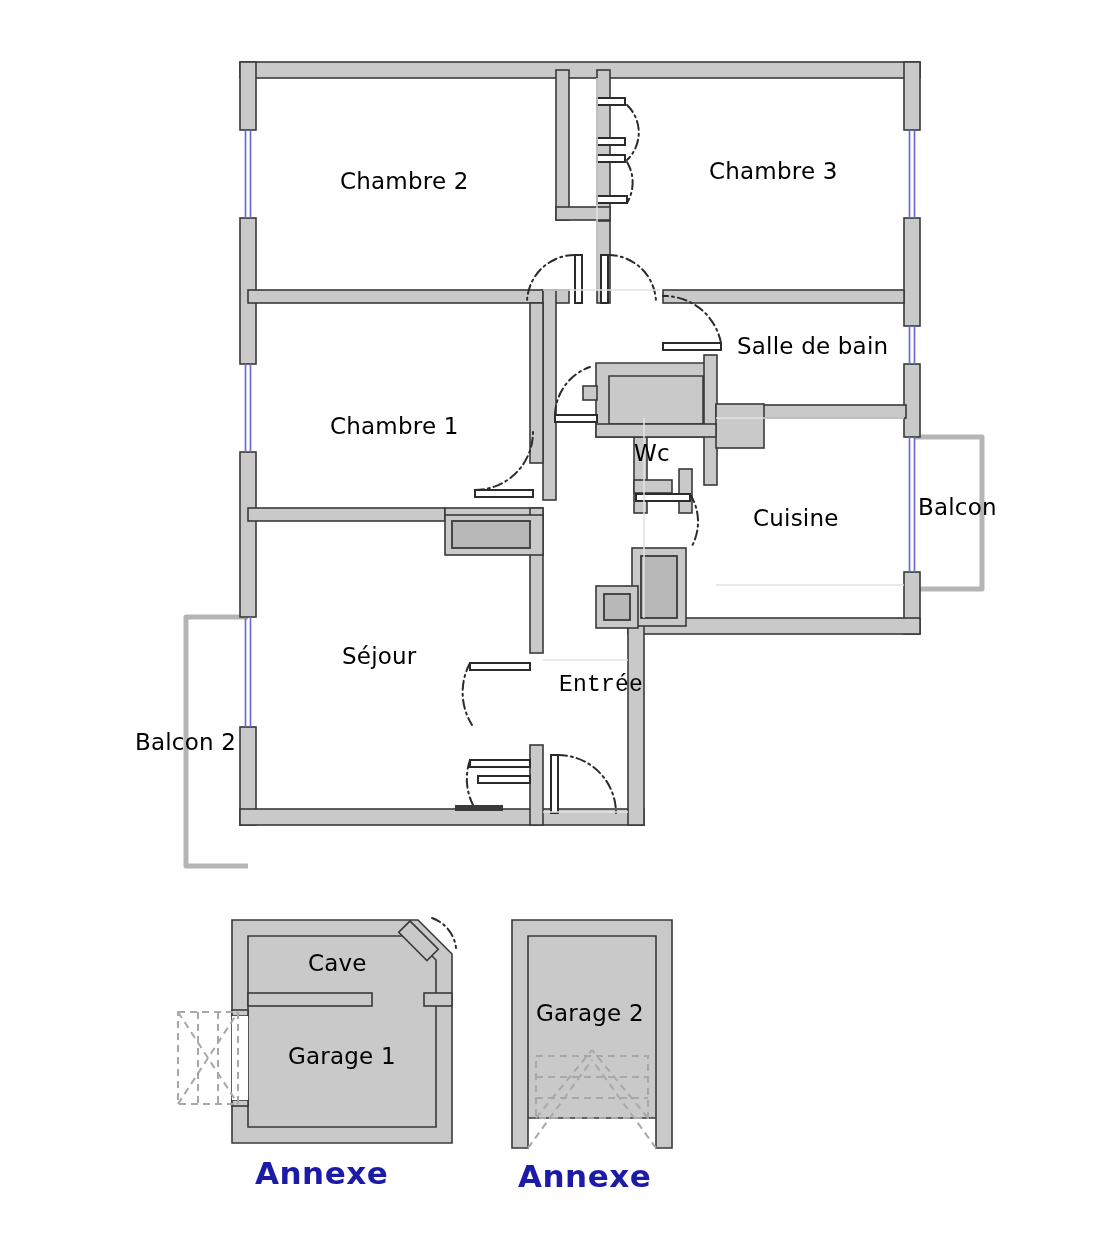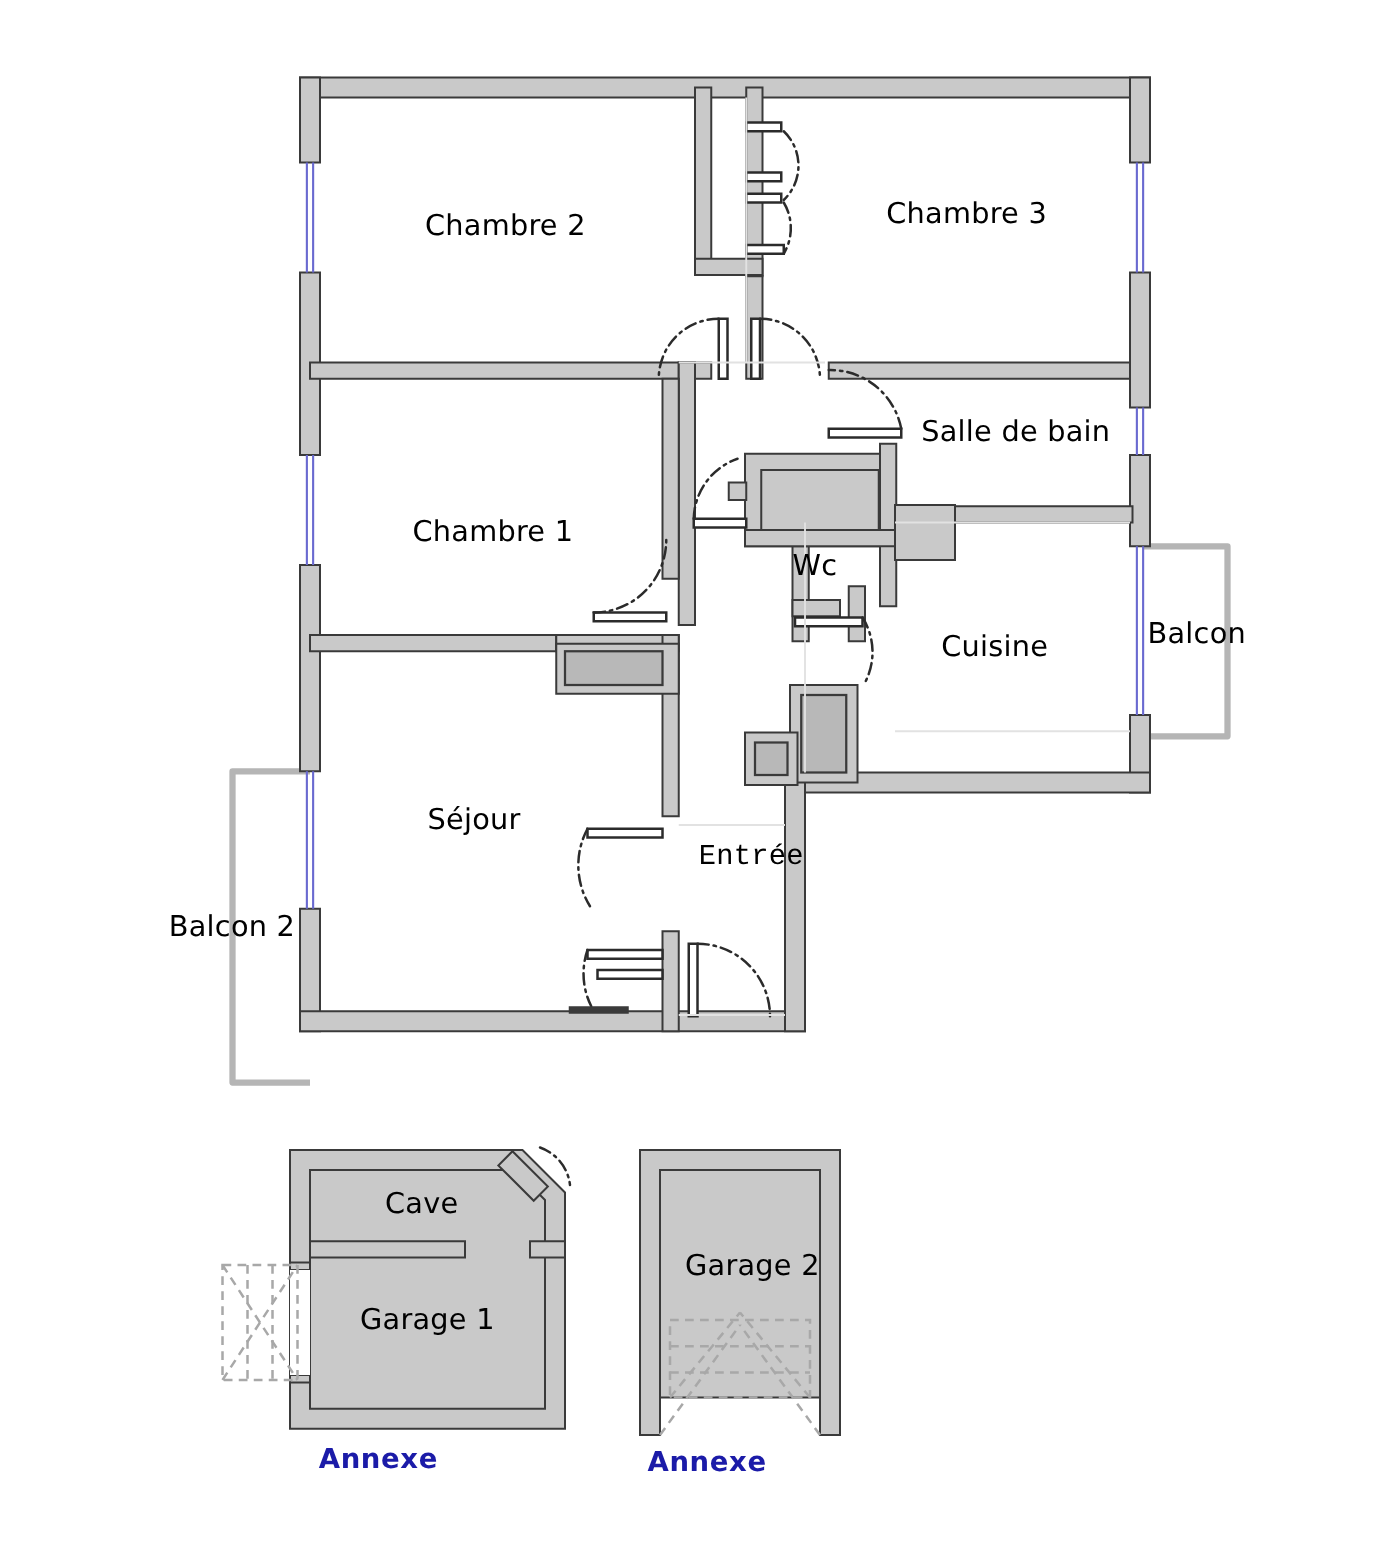--- a/index.html
+++ b/index.html
@@ -29,21 +29,21 @@
     letter-spacing: 0.2px;
   }
   .level-title {
     position: absolute;
     font-family: "DejaVu Sans", sans-serif;
     font-weight: bold;
     white-space: nowrap;
     letter-spacing: 0.5px;
   }
   .lvl-main { font-size: 30px; }
-  .lvl-annexe { font-size: 22px; }
+  .lvl-annexe { font-size: 31px; }
   svg { position: absolute; left: 0; top: 0; }
 </style>
 </head>
 <body>
 
 <div id="plan-root">
 
   <svg width="1104" height="1237" viewBox="0 0 1104 1237">
 
     <defs>
@@ -300,20 +300,20 @@
   <div class="room-label" style="left:559px; top:672px;font-family:Liberation Mono, monospace;">Entrée</div>
 
   <div class="room-label" style="left:918px; top:494px;">Balcon</div>
 
   <div class="room-label" style="left:135px; top:729px;">Balcon 2</div>
 
   <div class="room-label" style="left:308px; top:950px;">Cave</div>
 
   <div class="room-label" style="left:288px; top:1043px;">Garage 1</div>
 
-  <div class="room-label" style="left:548px; top:1000px;text-align:center;">Garage 2</div>
+  <div class="room-label" style="left:536px; top:1000px;text-align:center;">Garage 2</div>
 
 
   <div class="level-title lvl-annexe" style="left:255px; top:1155px; color:#1b1ba8;">Annexe</div>
 
   <div class="level-title lvl-annexe" style="left:518px; top:1158px; color:#1b1ba8;">Annexe</div>
 
 </div>
 
 </body></html>

